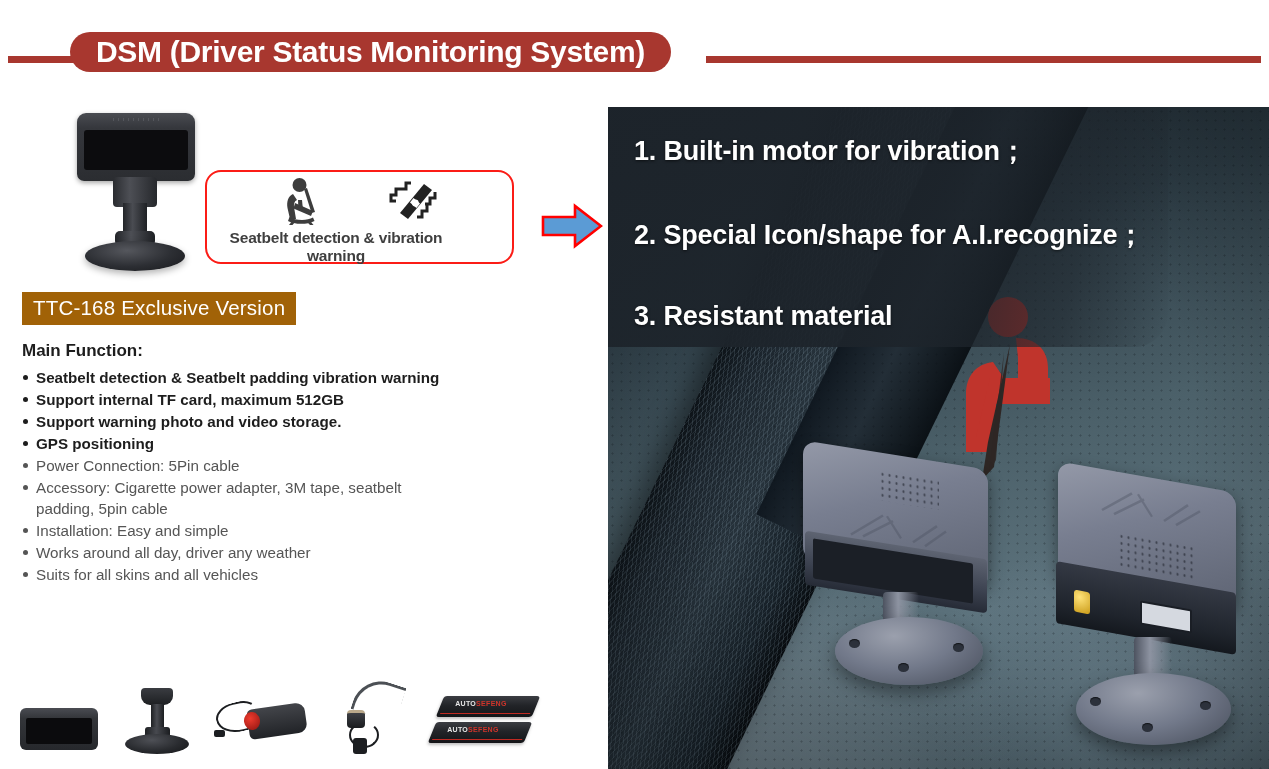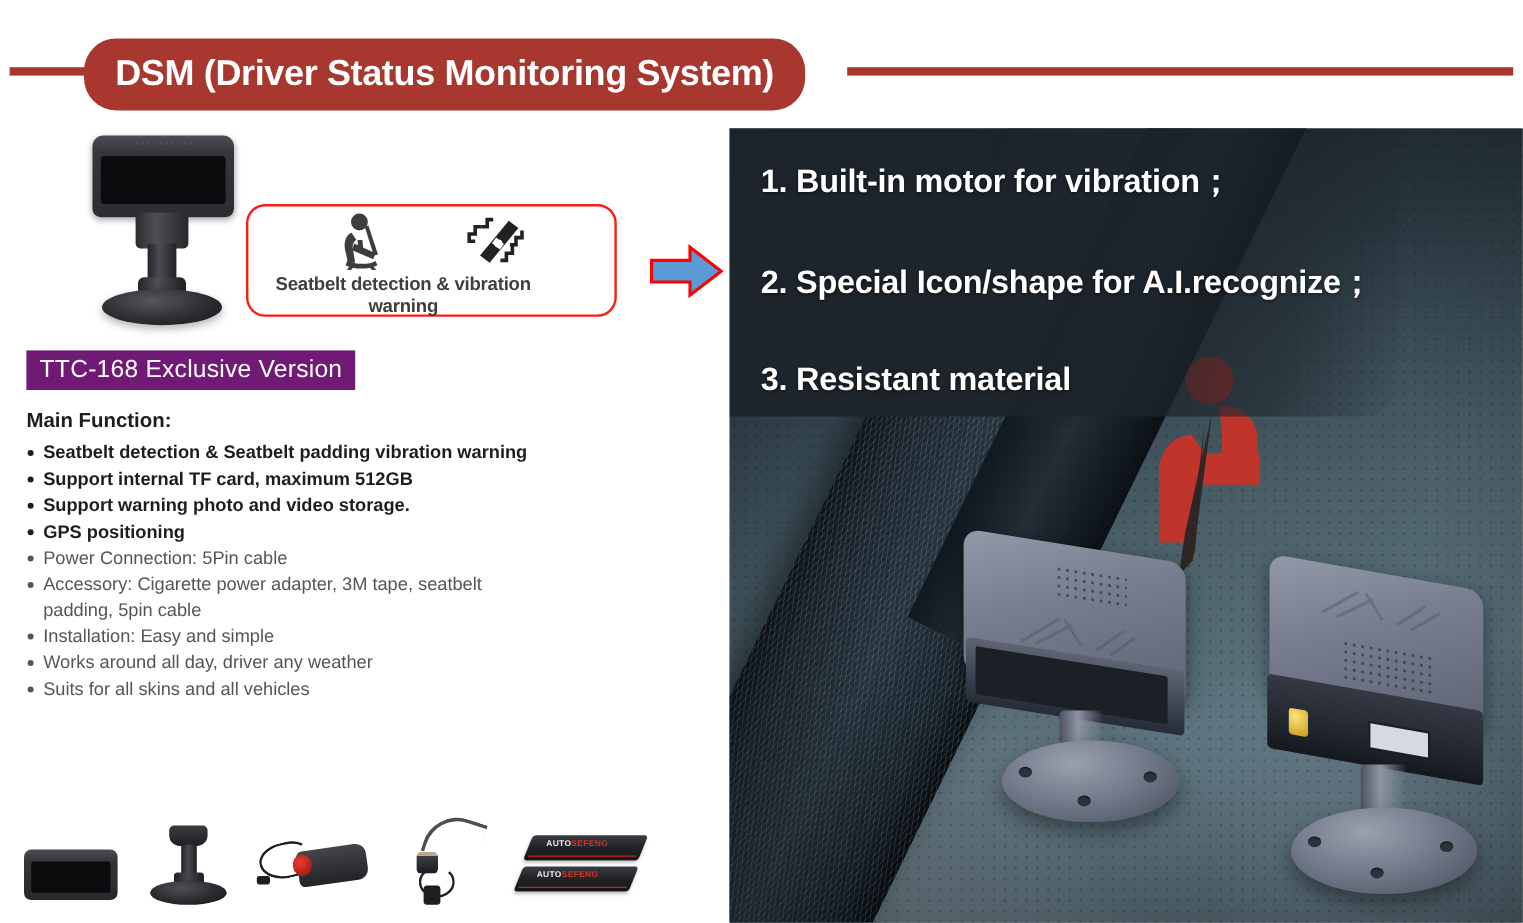--- a/index.html
+++ b/index.html
@@ -23,21 +23,21 @@
     width: 80px; height: 7px;
     background: #a8372f;
   }
   #header-rule-right {
     position: absolute; left: 706px; top: 38px;
     width: 555px; height: 7px;
     background: #a8372f;
   }
   #header-pill {
     position: absolute; left: 70px; top: 14px;
-    height: 60px;
+    height: 40px;
     padding: 0 26px 0 26px;
     background: #a8372f;
     border-radius: 27px;
     display: flex; align-items: center;
   }
   #header-title {
     color: #ffffff;
     font-size: 30px;
     font-weight: bold;
     letter-spacing: -0.3px;
@@ -125,21 +125,21 @@
 
   
   #flow-arrow {
     position: absolute; left: 541px; top: 108px;
     width: 62px; height: 46px;
   }
 
   
   #version-badge {
     position: absolute; left: 22px; top: 197px;
-    background: #701a75;
+    background: #a16207;
     padding: 4px 11px 5px 11px;
     display: inline-block;
   }
   #version-badge-label {
     color: #ffffff;
     font-size: 20.5px;
     font-weight: 500;
     letter-spacing: 0.2px;
     white-space: nowrap;
   }

